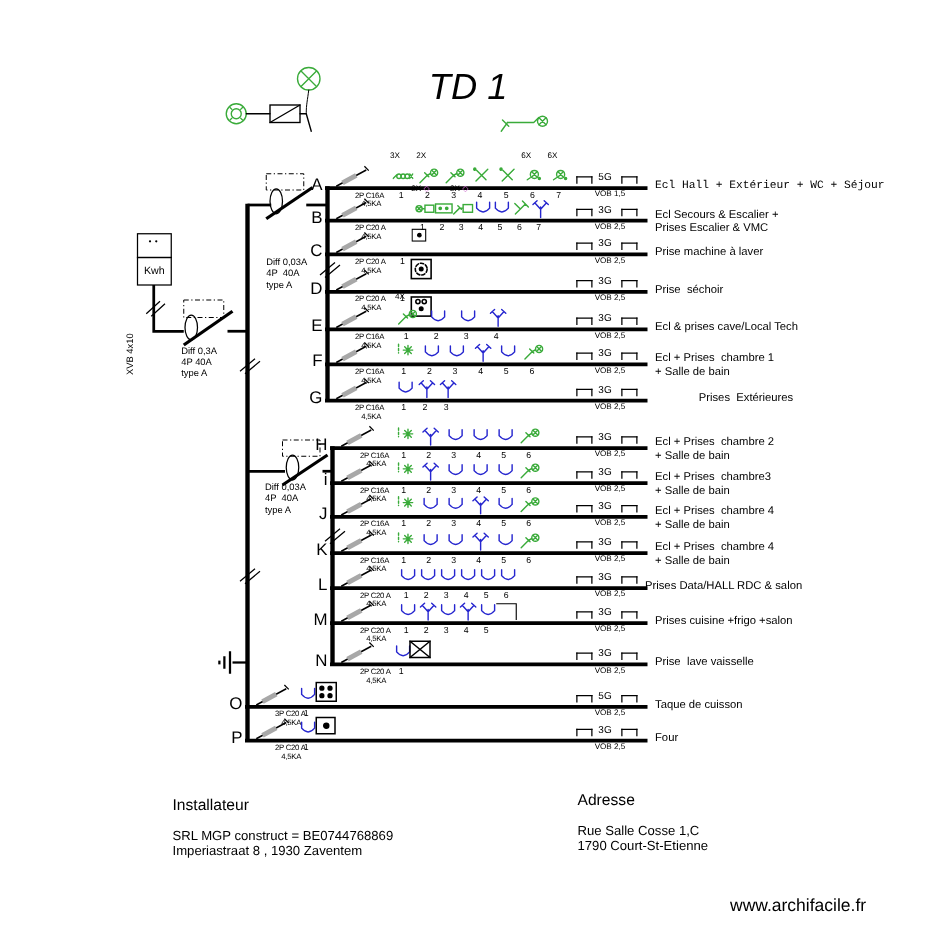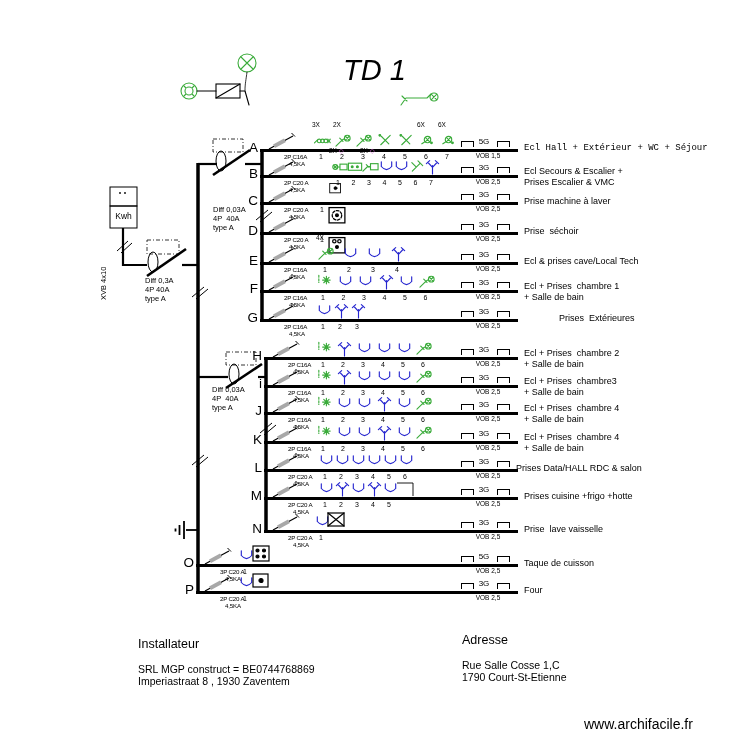--- a/index.html
+++ b/index.html
@@ -763,21 +763,21 @@
         <svg class="abs" style="left:382px;top:480px" width="17" height="17" viewBox="0 0 18 18">
           <g fill="none" stroke-linecap="round" stroke-width="1.2" stroke="#2626cf">
             <path d="M3.5 4 V9 M14.5 4 V9 M3.5 9 Q9 15.5 14.5 9"></path>
           </g>
         </svg>
         <div class="abs num" style="left:383px;top:501px;width:12px;">5</div>
         <div class="brk" style="left:461px;top:489px;"></div>
         <div class="abs ctr cond" style="left:470px;top:485px;width:28px;">3G</div>
         <div class="brk" style="left:497px;top:489px;"></div>
         <div class="abs ctr wire" style="left:464px;top:500px;width:48px;">VOB 2,5</div>
-        <div class="abs desc" style="left:524px;top:491px;">Prises cuisine +frigo +hotte</div>
+        <div class="abs desc" style="left:524px;top:491px;">Prises cuisine +frigo +salon</div>
       </div>
       <div>
         <div class="abs" style="left:264px;top:530px;width:254px;height:3px;background:#000;"></div>
         <div class="abs rgt letter" style="left:238px;top:521px;width:24px;">N</div>
         <svg class="abs" style="left:271px;top:510px" width="34" height="22" viewBox="0 0 34 22">
           <line x1="2" y1="20" x2="26" y2="7" stroke="#000" stroke-width="1.2"></line>
           <line x1="7" y1="17.3" x2="18" y2="11.3" stroke="#a8a8a8" stroke-width="4"></line>
           <line x1="24.5" y1="4" x2="28" y2="7.5" stroke="#000" stroke-width="1"></line>
         </svg>
         <div class="abs blabel" style="left:288px;top:534px;">2P C20 A</div>

